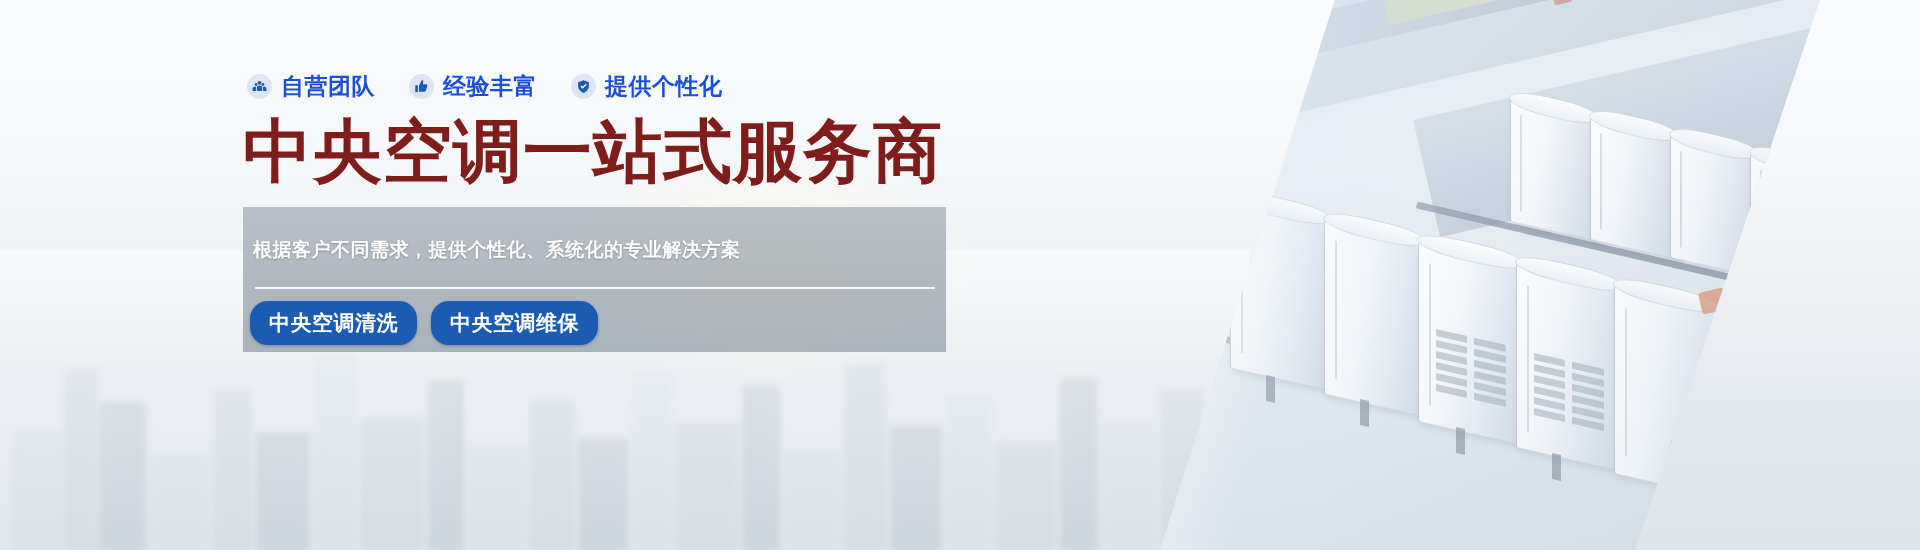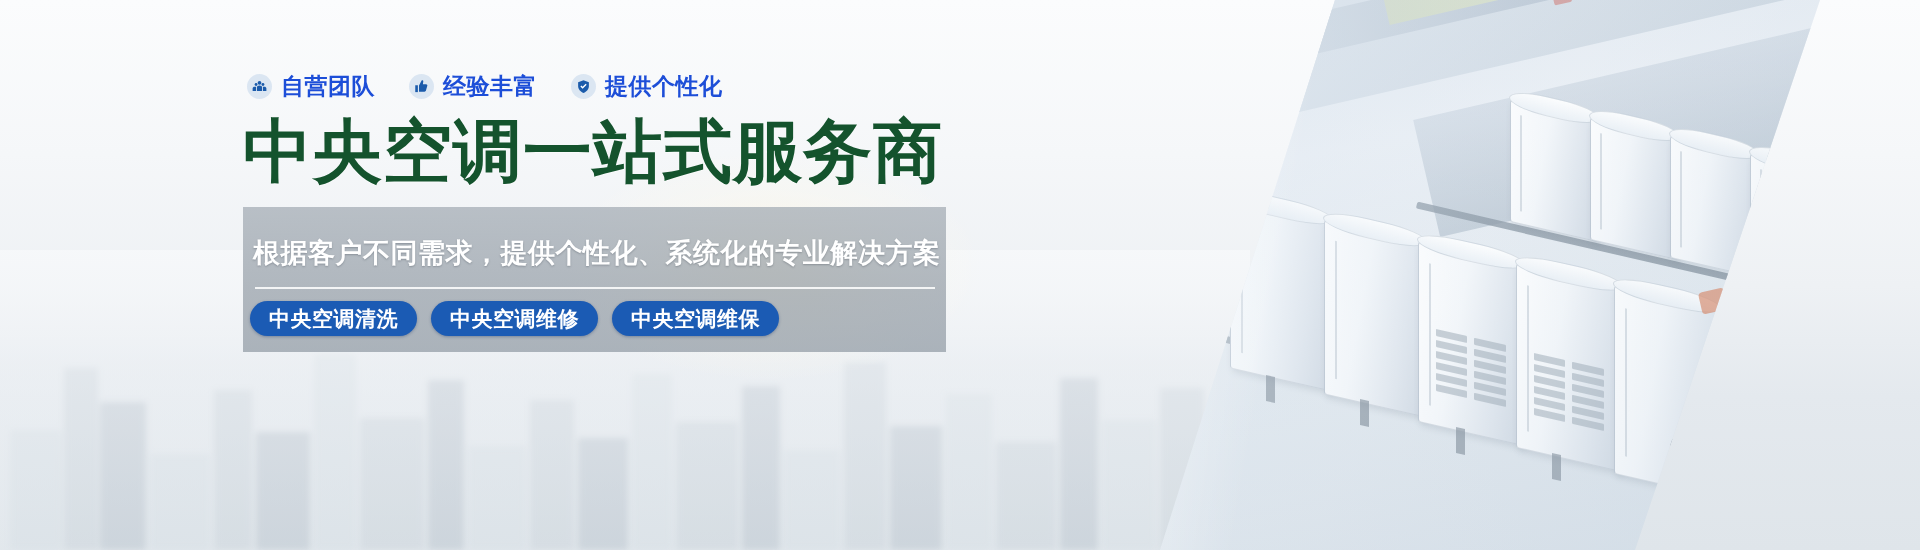--- a/index.html
+++ b/index.html
@@ -129,45 +129,45 @@
     flex:0 0 auto;
   }
   .badge-ic svg{display:block;}
   .badge-tx{
     font-size:23px;font-weight:bold;color:#1d4ed8;letter-spacing:.5px;
     white-space:nowrap;line-height:1;
   }
 
   .headline{
     position:absolute;left:243px;top:116px;
-    font-size:69px;font-weight:bold;color:#14532d;
+    font-size:69px;font-weight:bold;color:#7f1d1d;
     letter-spacing:1px;line-height:1.05;white-space:nowrap;
     text-shadow:0 1px 0 rgba(255,255,255,.5);
   }
 
   .panel{
     position:absolute;left:243px;top:207px;width:703px;height:145px;
     background:linear-gradient(180deg,rgba(168,176,184,.78) 0%,rgba(150,159,168,.72) 55%,rgba(142,152,162,.70) 100%);
   }
   .subtitle{
     position:absolute;left:253px;top:240px;
-    font-size:27px;font-weight:bold;color:#ffffff;
+    font-size:19px;font-weight:bold;color:#ffffff;
     letter-spacing:.5px;white-space:nowrap;line-height:1;
     text-shadow:0 1px 2px rgba(60,70,80,.35);
   }
   .divider{
     position:absolute;left:255px;top:287px;width:680px;height:2px;
     background:rgba(255,255,255,.85);
   }
   .pills{
     position:absolute;left:250px;top:301px;
     display:flex;align-items:center;gap:14px;
   }
   .pill{
-    height:35px;padding:0 19px;border-radius:18px;
+    height:44px;padding:0 19px;border-radius:18px;
     background:#1b5bb4;color:#fff;
     font-size:21px;font-weight:bold;letter-spacing:.5px;
     display:flex;align-items:center;justify-content:center;
     white-space:nowrap;cursor:pointer;
     box-shadow:0 1px 3px rgba(20,50,100,.35);
   }
 </style>
 </head>
 <body>
 
@@ -338,18 +338,17 @@
     <div class="headline">中央空调一站式服务商</div>
 
     <div class="panel"></div>
 
     <div class="subtitle">根据客户不同需求，提供个性化、系统化的专业解决方案</div>
 
     <div class="divider"></div>
 
     <div class="pills">
       <div class="pill">中央空调清洗</div>
-      <div class="pill">中央空调维修</div>
       <div class="pill">中央空调维保</div>
     </div>
 
   </div>
 </div>
 
 </body></html>

